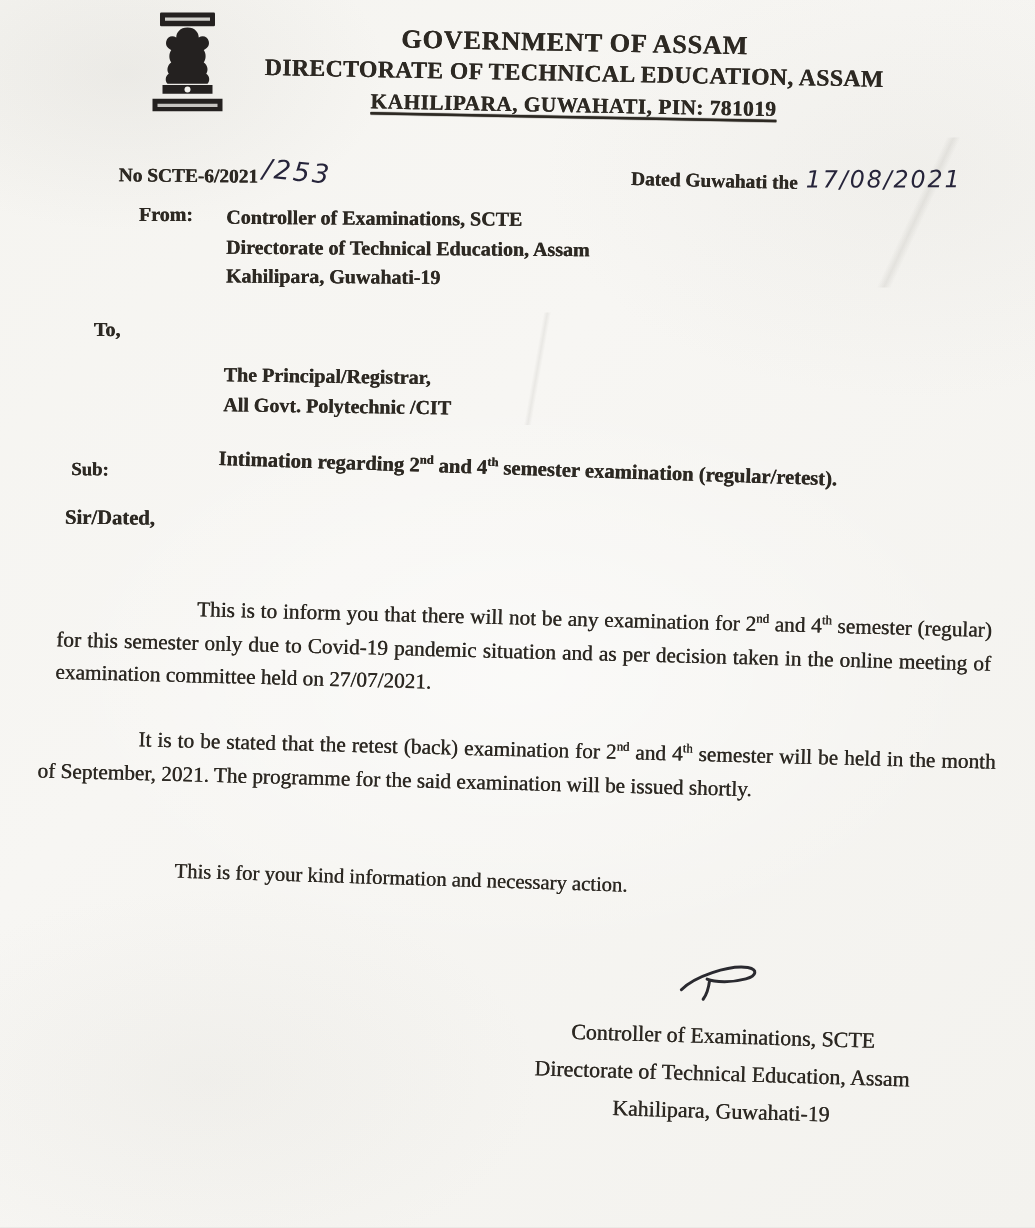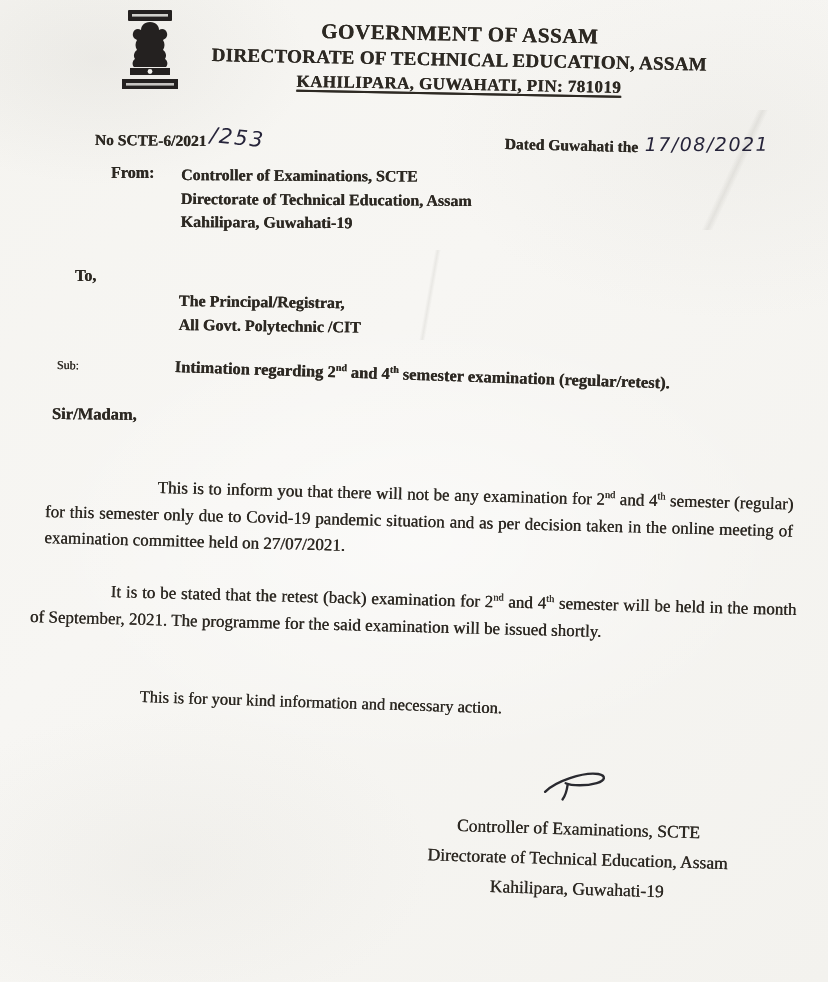--- a/index.html
+++ b/index.html
@@ -37,26 +37,26 @@
         color: #26243a; text-shadow: none; }
   .hw-no { display: inline-block; font-size: 21px; letter-spacing: 2px;
            transform: rotate(5deg) translateY(-2px); margin-left: 3px; }
   .hw-date { display: inline-block; font-size: 19px; letter-spacing: 1.5px;
              transform: rotate(-1.5deg) translateY(-3px); margin-left: 7px; }
 
   
   .from-label { left: 111px; top: 164px; font-size: 16px; font-weight: 700; }
   .from-lines { left: 181px; top: 163px; font-size: 16px; font-weight: 600;
                 line-height: 23.5px; transform: rotate(0.4deg); }
-  .to-label { left: 75px; top: 256px; font-size: 16px; font-weight: 700; margin-top: 11px; }
+  .to-label { left: 75px; top: 256px; font-size: 16px; font-weight: 700; }
   .to-lines { left: 179px; top: 289px; font-size: 16px; font-weight: 600;
               line-height: 23.5px; transform: rotate(0.8deg); }
 
   
-  .sub-label { left: 57px; top: 358px; font-size: 12px; font-weight: 400; transform: rotate(1deg); }
+  .sub-label { left: 57px; top: 368px; font-size: 15px; font-weight: 700; transform: rotate(1deg); }
   .sub-text { left: 175px; top: 357px; width: 618px; font-size: 16.5px; font-weight: 700;
               transform: rotate(1.9deg); }
   .salutation { left: 52px; top: 404px; font-size: 16.5px; font-weight: 700; transform: rotate(0.6deg); }
 
   
   .para { font-size: 17px; line-height: 26.5px; text-align: justify; font-weight: 400; }
   .para1 { left: 46px; top: 455px; width: 748px; text-indent: 112px; transform: rotate(1.5deg); }
   .para2 { left: 31px; top: 560px; width: 766px; text-indent: 80px; transform: rotate(1.5deg); }
   .para3 { left: 140px; top: 667px; width: 565px; font-size: 16.5px; transform: rotate(1.8deg); }
 
@@ -115,21 +115,21 @@
   <div class="abs to-lines print">
     <div>The Principal/Registrar,</div>
     <div>All Govt. Polytechnic /CIT</div>
   </div>
 
   <div class="abs sub-label print">Sub:</div>
   <div class="abs sub-text print">
     <span>Intimation regarding 2</span><sup>nd</sup><span> and 4</span><sup>th</sup><span> semester examination (regular/retest).</span>
   </div>
 
-  <div class="abs salutation print">Sir/Madam,</div>
+  <div class="abs salutation print">Sir/Dated,</div>
 
   <p class="abs para para1 print">
     <span>This is to inform you that there will not be any examination for 2</span><sup>nd</sup><span> and 4</span><sup>th</sup><span> semester (regular) for this semester only due to Covid-19 pandemic situation and as per decision taken in the online meeting of examination committee held on 27/07/2021.</span>
   </p>
 
   <p class="abs para para2 print">
     <span>It is to be stated that the retest (back) examination for 2</span><sup>nd</sup><span> and 4</span><sup>th</sup><span> semester will be held in the month of September, 2021. The programme for the said examination will be issued shortly.</span>
   </p>
 
   <p class="abs para para3 print">This is for your kind information and necessary action.</p>

